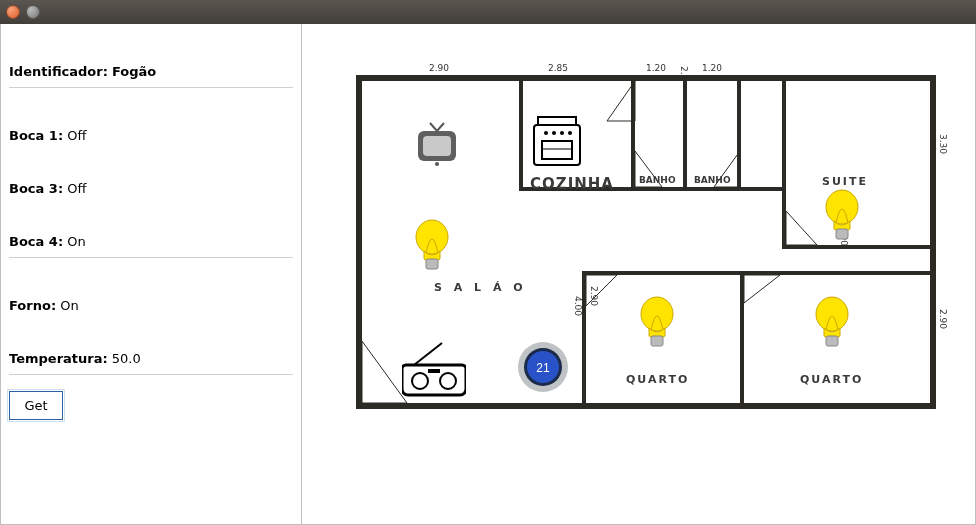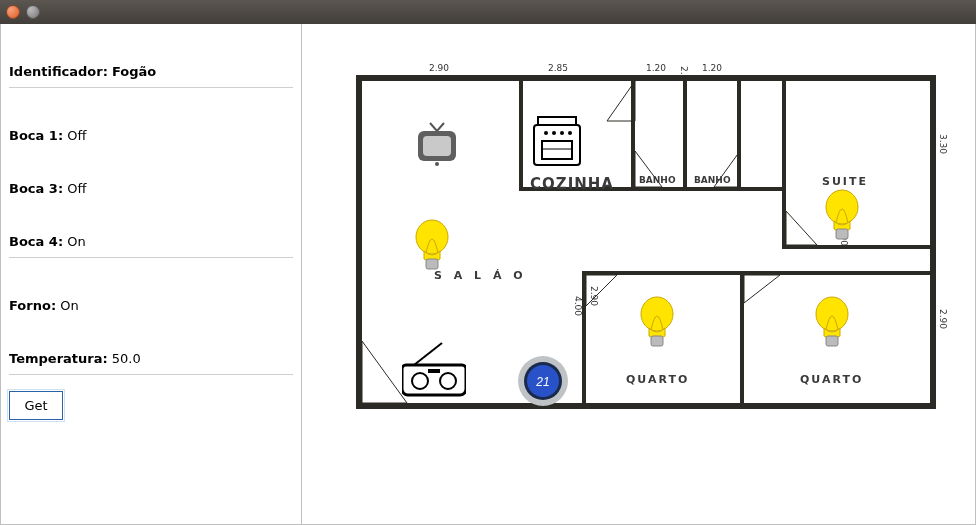--- a/index.html
+++ b/index.html
@@ -154,21 +154,21 @@
 
         <path d="M424 130 L455 164 L424 164 Z" fill="none" stroke="#2b2a24"></path>
 
         <path d="M0 260 L45 322 L0 322 Z" fill="none" stroke="#2b2a24"></path>
 
         <path d="M255 194 L224 225 L224 194 Z" fill="none" stroke="#2b2a24"></path>
 
         <path d="M418 194 L382 222 L382 194 Z" fill="none" stroke="#2b2a24"></path>
       </svg>
 
-      <span class="room-lbl" style="left:72px; top:188px;">S A L Á O</span>
+      <span class="room-lbl" style="left:72px; top:200px;">S A L Á O</span>
       <span class="room-lbl" style="left:168px; top:94px; letter-spacing:1px; font-size:15px;">COZINHA</span>
       <span class="room-lbl" style="left:277px; top:94px; letter-spacing:0; font-size:9px;">BANHO</span>
       <span class="room-lbl" style="left:332px; top:94px; letter-spacing:0; font-size:9px;">BANHO</span>
       <span class="room-lbl" style="left:460px; top:94px; letter-spacing:2px;text-align:center;">SUITE</span>
       <span class="room-lbl" style="left:264px; top:292px; letter-spacing:2px;">QUARTO</span>
       <span class="room-lbl" style="left:438px; top:292px; letter-spacing:2px;">QUARTO</span>
 
       <div class="device" style="left:50px; top:38px; width:50px; height:48px;">
         <svg viewBox="0 0 50 48">
             <path d="M18 4 L25 12 L32 4" stroke="#555" stroke-width="2" fill="none"></path>
@@ -194,21 +194,21 @@
       <div class="device" style="left:40px; top:260px; width:64px; height:56px;">
         <svg viewBox="0 0 64 56">
             <line x1="12" y1="24" x2="40" y2="2" stroke="#000" stroke-width="2"></line>
             <path d="M4 24 h56 a4 4 0 0 1 4 4 v20 a6 6 0 0 1 -6 6 h-52 a6 6 0 0 1 -6 -6 v-20 a4 4 0 0 1 4 -4 z" fill="#fff" stroke="#000" stroke-width="3"></path>
             <circle cx="18" cy="40" r="8" fill="#fff" stroke="#000" stroke-width="2"></circle>
             <circle cx="46" cy="40" r="8" fill="#fff" stroke="#000" stroke-width="2"></circle>
             <rect x="26" y="28" width="12" height="4" fill="#000"></rect>
           </svg>
       </div>
 
-      <div class="device" style="left:155px; top:274px; width:52px; height:52px;font-style:italic;">
+      <div class="device" style="left:155px; top:260px; width:52px; height:52px;">
         <svg viewBox="0 0 52 52">
             <circle cx="26" cy="26" r="25" fill="#bfc3c6"></circle>
             <circle cx="26" cy="26" r="19" fill="#1a2a4a"></circle>
             <circle cx="26" cy="26" r="16" fill="#2a52c8"></circle>
             <text x="26" y="31" text-anchor="middle" fill="#fff" font-size="12" font-family="Arial">21</text>
           </svg>
       </div>
 
       <div class="bulb" style="left:50px; top:138px;">
         <svg viewBox="0 0 40 55">

